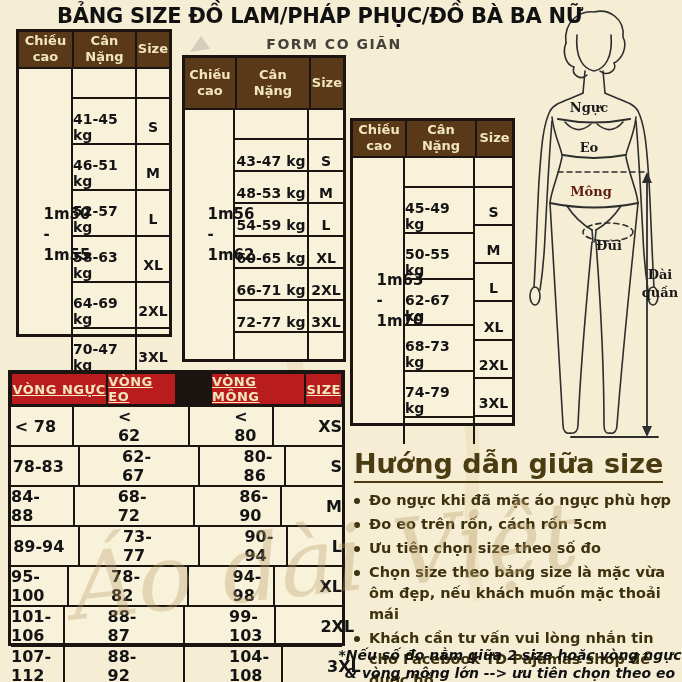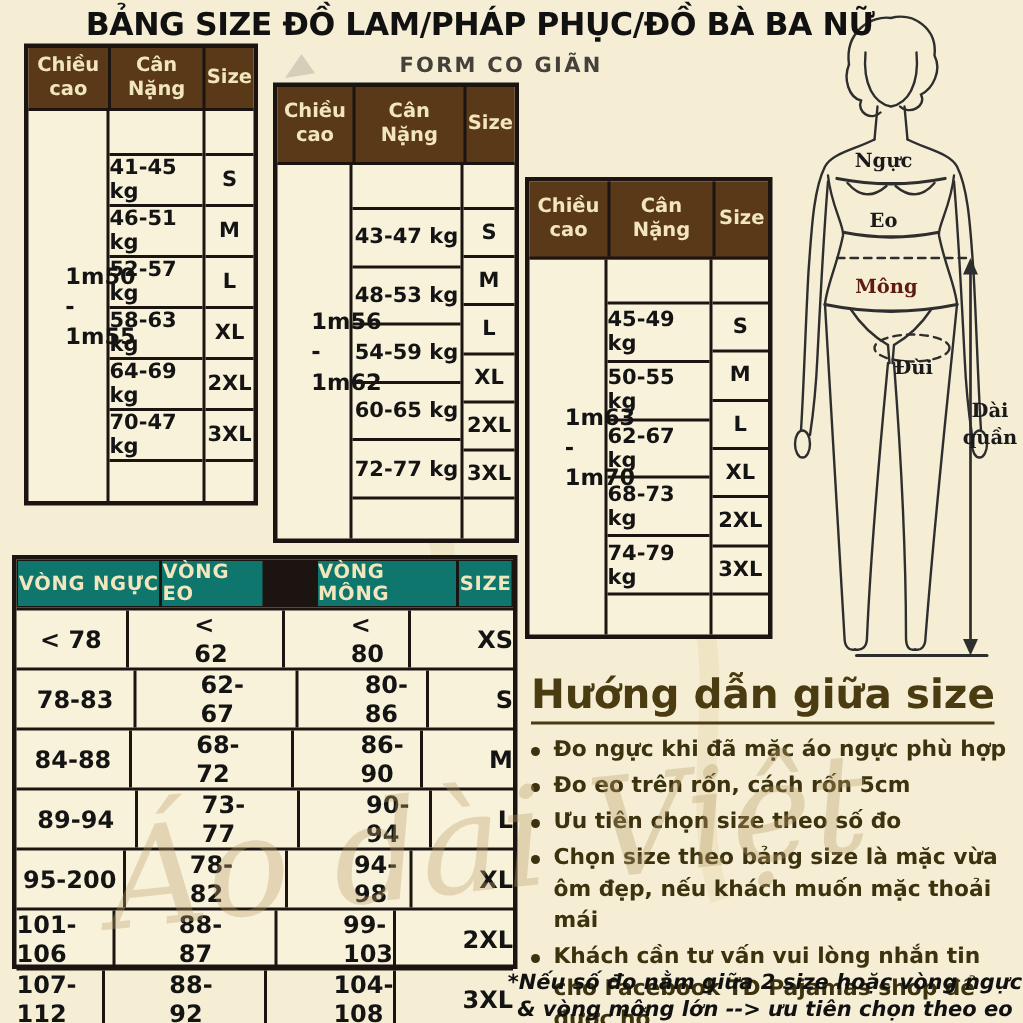--- a/index.html
+++ b/index.html
@@ -56,45 +56,46 @@
   }
   .vcol { display:flex; flex-direction:column; }
   .vcol.w { border-right:2px solid #1b1410; }
   .cell {
     border-bottom:2px solid #1b1410;
     display:flex; align-items:center; justify-content:center;
     font-size:14px; font-weight:600;
   }
   .cell.etop { height:30px; }
   .cell.ebot { height:26px; border-bottom:none; }
-  .cell.data { flex:1; }
+  .cell.data { flex:1;margin-top:12px; }
   
   .t1 .sth:nth-child(1), .t1 .hcell { width:54px; }
   .t1 .sth:nth-child(2), .t1 .vcol.w { width:64px; }
   .t1 .sth:nth-child(3), .t1 .vcol.s { flex:1; }
   .t2 .sth:nth-child(1), .t2 .hcell { width:50px; }
   .t2 .sth:nth-child(2), .t2 .vcol.w { width:74px; }
   .t2 .sth:nth-child(3), .t2 .vcol.s { flex:1; }
   .t3 .sth:nth-child(1), .t3 .hcell { width:52px; }
   .t3 .sth:nth-child(2), .t3 .vcol.w { width:70px; }
   .t3 .sth:nth-child(3), .t3 .vcol.s { flex:1; }
 
   
   .btable {
     position:absolute; left:8px; top:370px; width:337px; height:276px; z-index:3;
     border:3px solid #1b1410; background:#f9f2da;
     display:flex; flex-direction:column;
   }
   .bhead { display:flex; height:33px; background:#1b1410; }
   .bth {
-    background:#0f766e; color:#f2e6bd; font-size:13px; font-weight:bold;
+    background:#b91c1c; color:#f2e6bd; font-size:13px; font-weight:bold;
     letter-spacing:.5px; display:flex; align-items:center; justify-content:center;
     margin:1px;
-  }
-  .brow { display:flex; flex:1; border-top:2px solid #1b1410; }
+    text-decoration:underline;
+  }
+  .brow { display:flex; flex:1; border-top:2px solid #1b1410;gap:12px; }
   .bcell {
     display:flex; align-items:center; justify-content:center;
     font-size:16px; font-weight:600;
   }
   .bcell + .bcell { border-left:2px solid #1b1410;padding-left:44px; }
   .bc1 { width:102px; } .bc2 { width:72px; } .bc3 { width:100px;margin-left:36px; } .bc4 { flex:1; }
 
   
   .guide-heading {
     position:absolute; left:354px; top:448px; z-index:3;
@@ -192,20 +193,21 @@
   <div class="stbody">
     <div class="hcell">1m56
 -
 1m62</div>
     <div class="vcol w">
       <div class="cell etop"></div>
       <div class="cell data">43-47 kg</div>
       <div class="cell data">48-53 kg</div>
       <div class="cell data">54-59 kg</div>
       <div class="cell data">60-65 kg</div>
+      <div class="cell data">66-71 kg</div>
       <div class="cell data">72-77 kg</div>
       <div class="cell ebot"></div>
     </div>
     <div class="vcol s">
       <div class="cell etop"></div>
       <div class="cell data">S</div>
       <div class="cell data">M</div>
       <div class="cell data">L</div>
       <div class="cell data">XL</div>
       <div class="cell data">2XL</div>
@@ -272,21 +274,21 @@
     <div class="bcell bc3">86-90</div>
     <div class="bcell bc4">M</div>
   </div>
   <div class="brow">
     <div class="bcell bc1">89-94</div>
     <div class="bcell bc2">73-77</div>
     <div class="bcell bc3">90-94</div>
     <div class="bcell bc4">L</div>
   </div>
   <div class="brow">
-    <div class="bcell bc1">95-200</div>
+    <div class="bcell bc1">95-100</div>
     <div class="bcell bc2">78-82</div>
     <div class="bcell bc3">94-98</div>
     <div class="bcell bc4">XL</div>
   </div>
   <div class="brow">
     <div class="bcell bc1">101-106</div>
     <div class="bcell bc2">88-87</div>
     <div class="bcell bc3">99-103</div>
     <div class="bcell bc4">2XL</div>
   </div>

